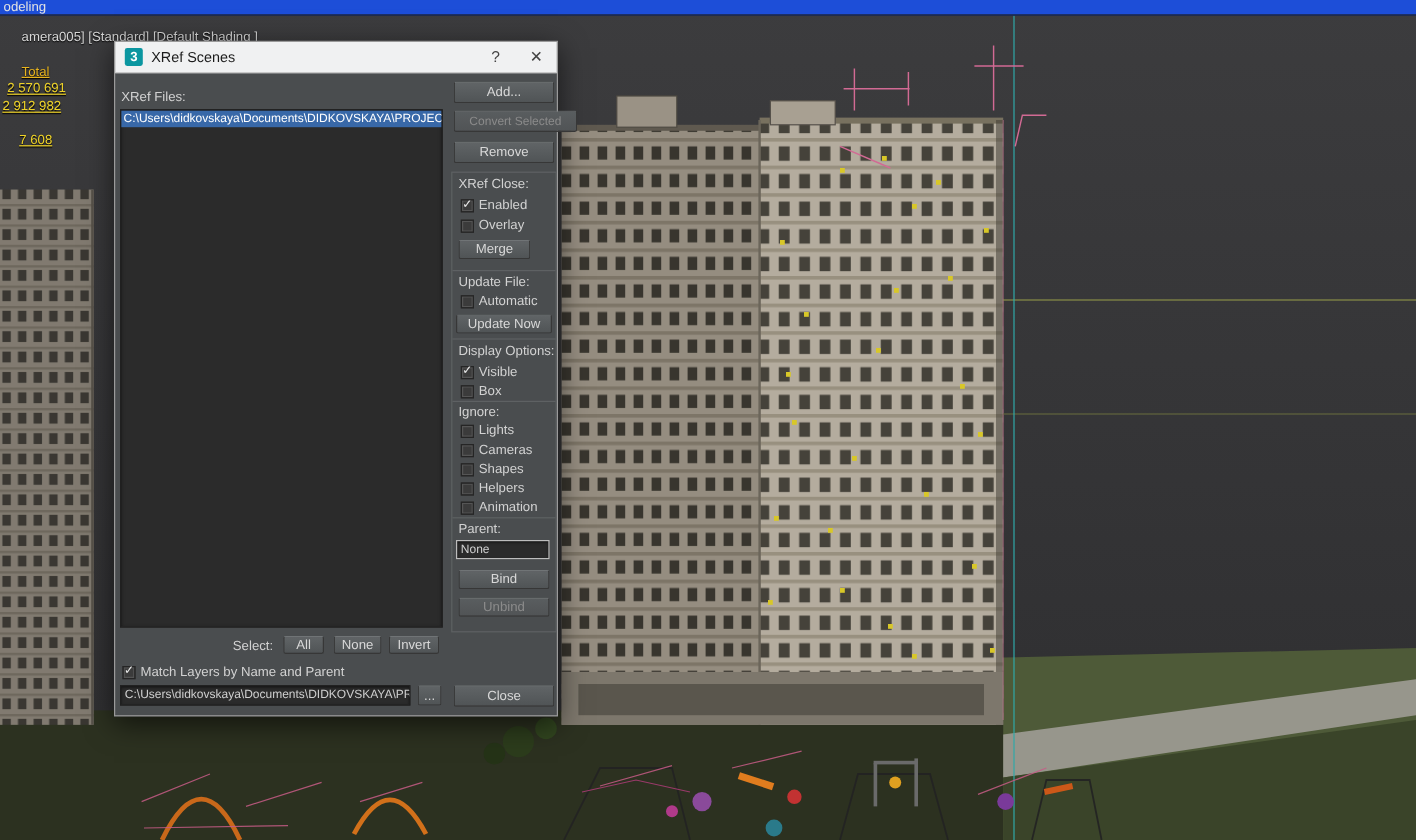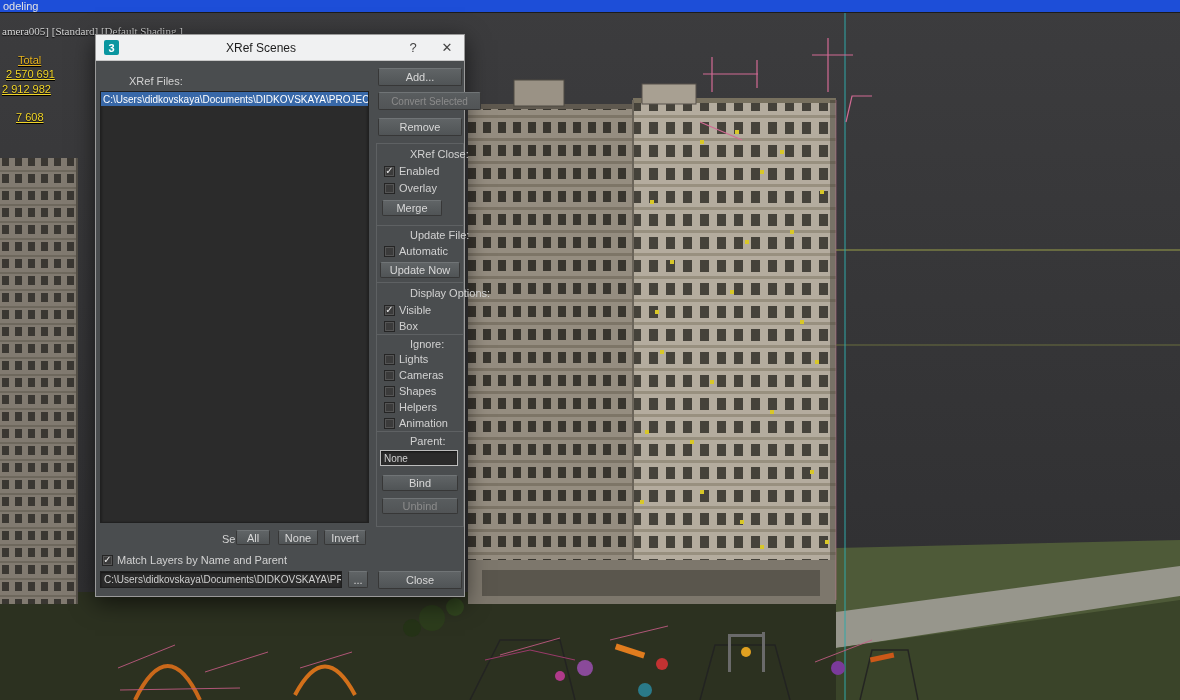--- a/index.html
+++ b/index.html
@@ -10,46 +10,46 @@
   }
   
   #topbar{
     position:absolute;left:0;top:0;width:1180px;height:13px;
     background:#1d4ed8;border-bottom:1px solid #1b1b1b;
     color:#e2e2e2;font-size:11px;line-height:13px;padding-left:3px;
     box-sizing:border-box;
   }
   
   #vplabel{
-    position:absolute;left:2px;top:25px;color:#d6d6d6;font-size:11px;
-    text-shadow:0 1px 1px #000;white-space:nowrap;font-family:Liberation Serif, serif;
+    position:absolute;left:18px;top:25px;color:#d6d6d6;font-size:11px;
+    text-shadow:0 1px 1px #000;white-space:nowrap;
   }
   .stat{position:absolute;font-size:11px;text-shadow:0 1px 1px #000;white-space:nowrap;text-decoration:underline;}
   
   #dlg{
     position:absolute;left:95px;top:34px;width:370px;height:563px;
     background:#4a4d4f;border:1px solid #9a9a9a;
     box-shadow:0 6px 22px rgba(0,0,0,.6);box-sizing:border-box;
   }
   #dlg-titlebar{
     position:absolute;left:0;top:0;width:100%;height:26px;
     background:#f0f1f2;display:flex;align-items:center;
     border-bottom:1px solid #c8c8c8;box-sizing:border-box;
   }
   .max-icon{
     width:15px;height:15px;margin:0 7px 0 8px;border-radius:2px;
     background:#0a96a0;color:#fff;font-size:11px;font-weight:bold;
     display:flex;align-items:center;justify-content:center;
   }
-  #dlg-title{flex:1;font-size:12px;color:#1c1c1c;text-align:center;}
+  #dlg-title{flex:1;font-size:12px;color:#1c1c1c;}
   .title-btn{
     width:34px;height:26px;display:flex;align-items:center;justify-content:center;
     color:#444;font-size:13px;cursor:default;
   }
-  .lbl{position:absolute;color:#d2d2d2;font-size:11px;white-space:nowrap;margin-left:28px;}
+  .lbl{position:absolute;color:#d2d2d2;font-size:11px;white-space:nowrap;}
   .btn{
     position:absolute;display:flex;align-items:center;justify-content:center;
     background:linear-gradient(#606466,#505456);
     border:1px solid #373737;border-top-color:#707476;border-radius:2px;
     color:#d8d8d8;font-size:11px;box-sizing:border-box;white-space:nowrap;text-align:center;
   }
   .btn.disabled{color:#8b8b8b;background:linear-gradient(#595d5f,#515456);}
   .field{
     position:absolute;background:#2b2b2b;border:1px solid #1f1f1f;
     box-shadow:inset 0 1px 2px rgba(0,0,0,.55);

